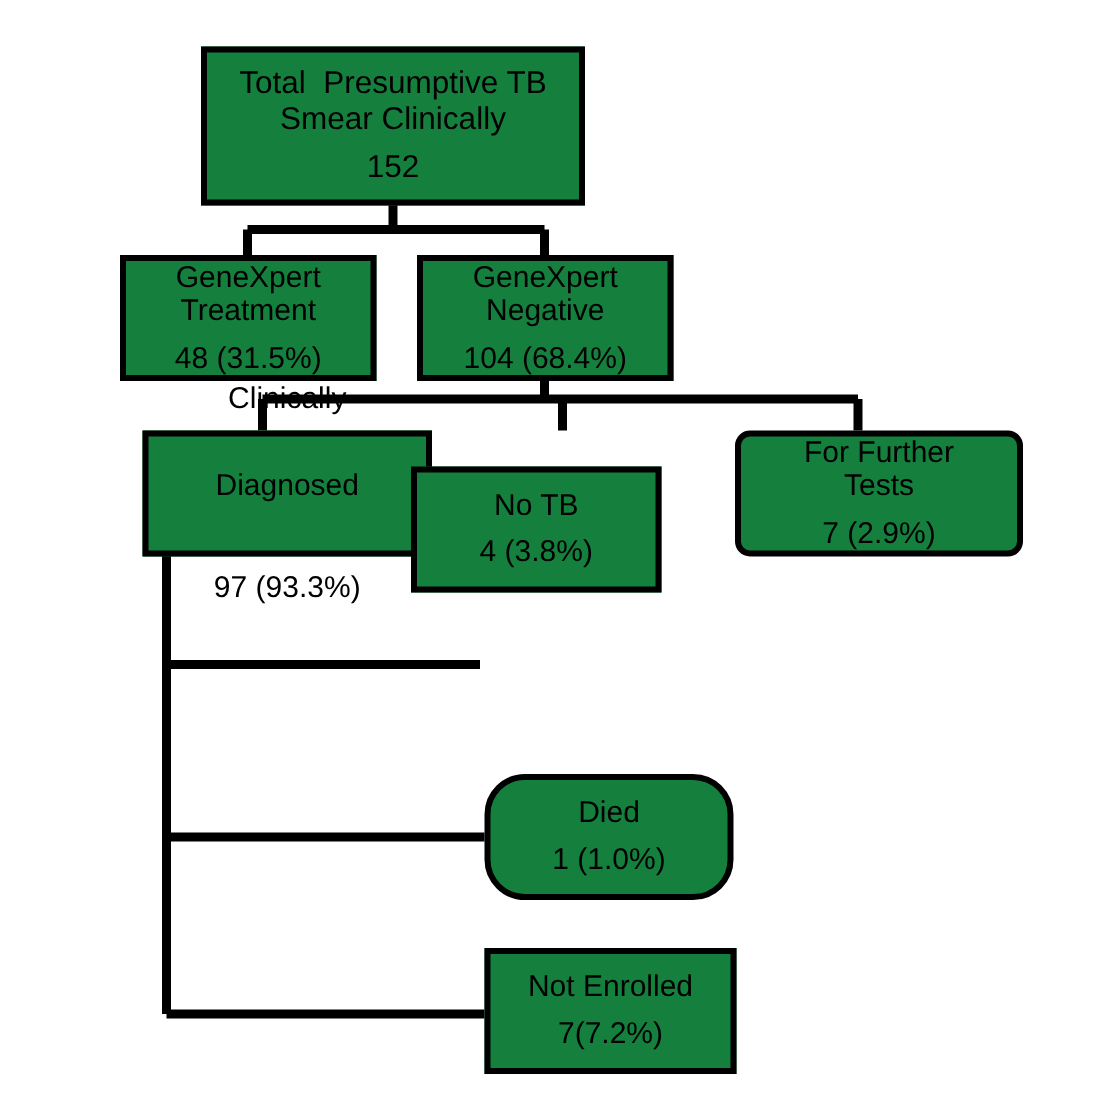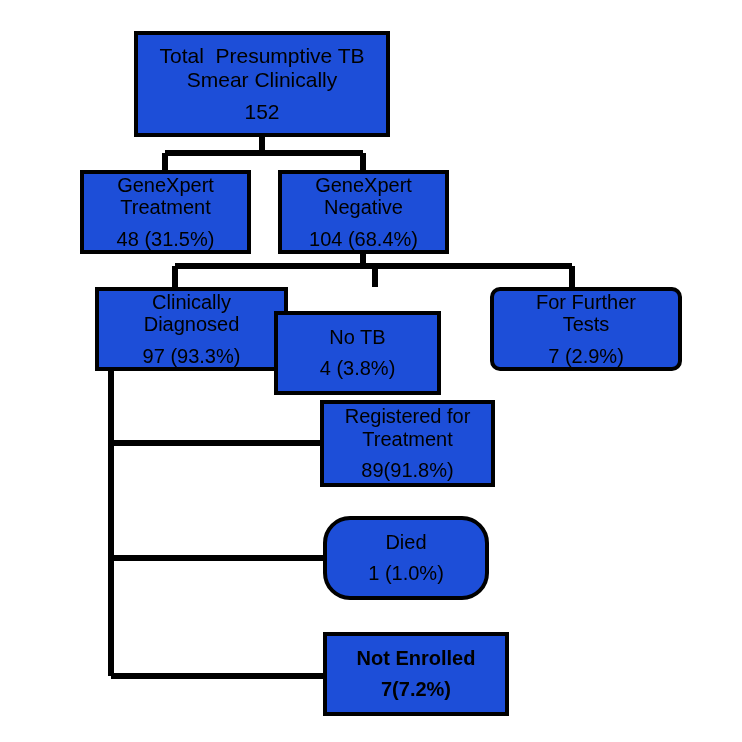--- a/index.html
+++ b/index.html
@@ -22,21 +22,21 @@
     position: absolute;
     left: 0;
     top: 0;
     width: 742px;
     height: 742px;
   }
   .node-box {
     position: absolute;
     box-sizing: border-box;
     border: 4px solid #000000;
-    background: #1d4ed8;
+    background: #15803d;
     display: flex;
     flex-direction: column;
     align-items: center;
     justify-content: center;
     text-align: center;
     color: #000000;
     font-family: "Liberation Sans", sans-serif;
     font-size: 20px;
     line-height: 1.14;
     z-index: 2;
@@ -86,46 +86,41 @@
     <span class="node-line">Treatment</span>
     <span class="node-line spaced">48 (31.5%)</span>
   </div>
 
   <div class="node-box" style="left:278px; top:170px; width:171px; height:84px;">
     <span class="node-line">GeneXpert</span>
     <span class="node-line">Negative</span>
     <span class="node-line spaced">104 (68.4%)</span>
   </div>
 
-  <div class="node-box" style="left:95px; top:287px; width:193px; height:84px;">
+  <div class="node-box" style="left:95px; top:287px; width:193px; height:84px;gap:36px;">
     <span class="node-line">Clinically</span>
     <span class="node-line">Diagnosed</span>
     <span class="node-line spaced">97 (93.3%)</span>
   </div>
 
   <div class="node-box" style="left:274px; top:287px; width:167px; height:84px;margin-top:24px;">
     <span class="node-line">No TB</span>
     <span class="node-line spaced">4 (3.8%)</span>
   </div>
 
   <div class="node-box" style="left:490px; top:287px; width:192px; height:84px;border-radius:10px;">
     <span class="node-line">For Further</span>
     <span class="node-line">Tests</span>
     <span class="node-line spaced">7 (2.9%)</span>
   </div>
 
-  <div class="node-box" style="left:320px; top:400px; width:175px; height:87px;">
-    <span class="node-line">Registered for</span>
-    <span class="node-line">Treatment</span>
-    <span class="node-line spaced">89(91.8%)</span>
-  </div>
 
   <div class="node-box" style="left:323px; top:516px; width:166px; height:84px;border-radius:27px;">
     <span class="node-line">Died</span>
     <span class="node-line spaced">1 (1.0%)</span>
   </div>
 
-  <div class="node-box" style="left:323px; top:632px; width:186px; height:84px;font-weight:bold;">
+  <div class="node-box" style="left:323px; top:632px; width:168px; height:84px;">
     <span class="node-line">Not Enrolled</span>
     <span class="node-line spaced">7(7.2%)</span>
   </div>
 
 </div>
 
 </body></html>

